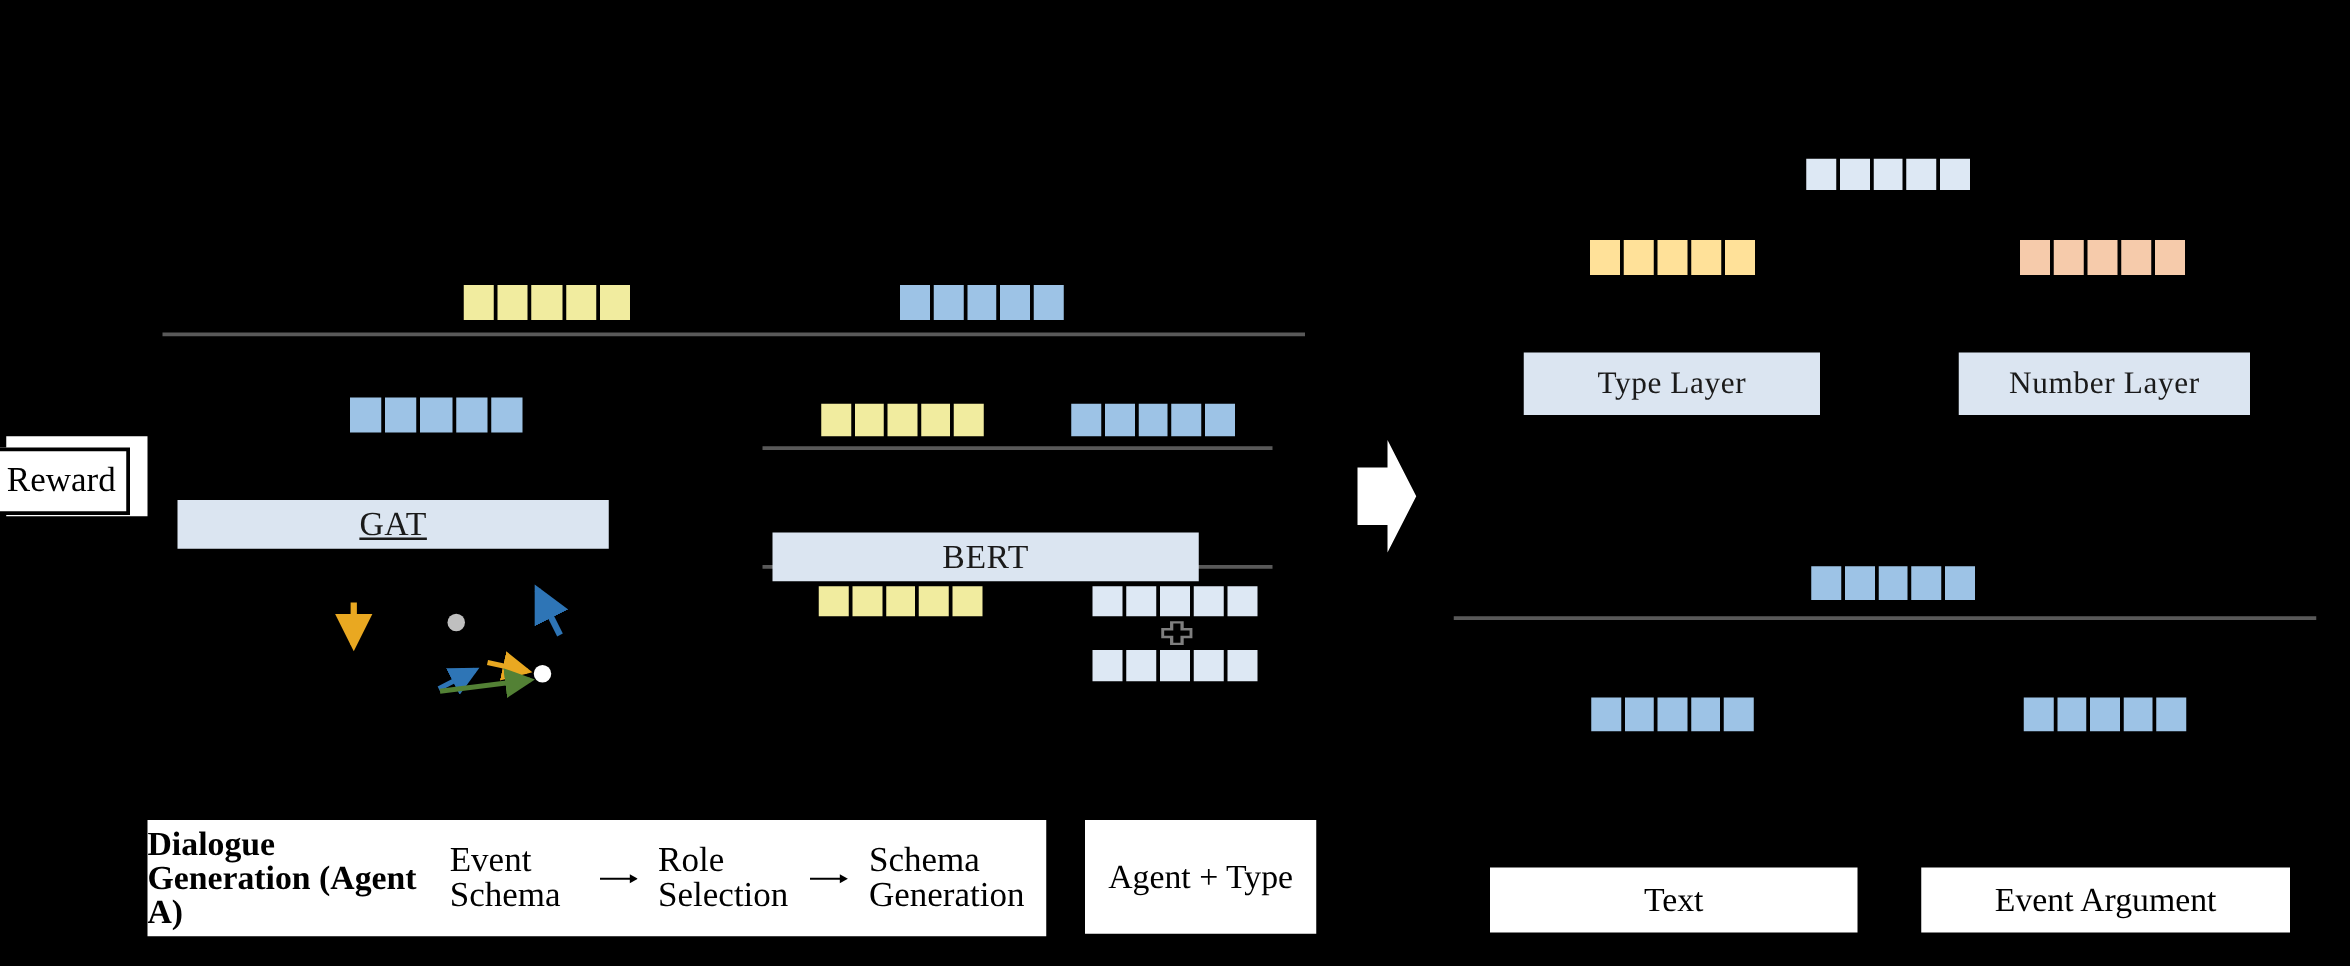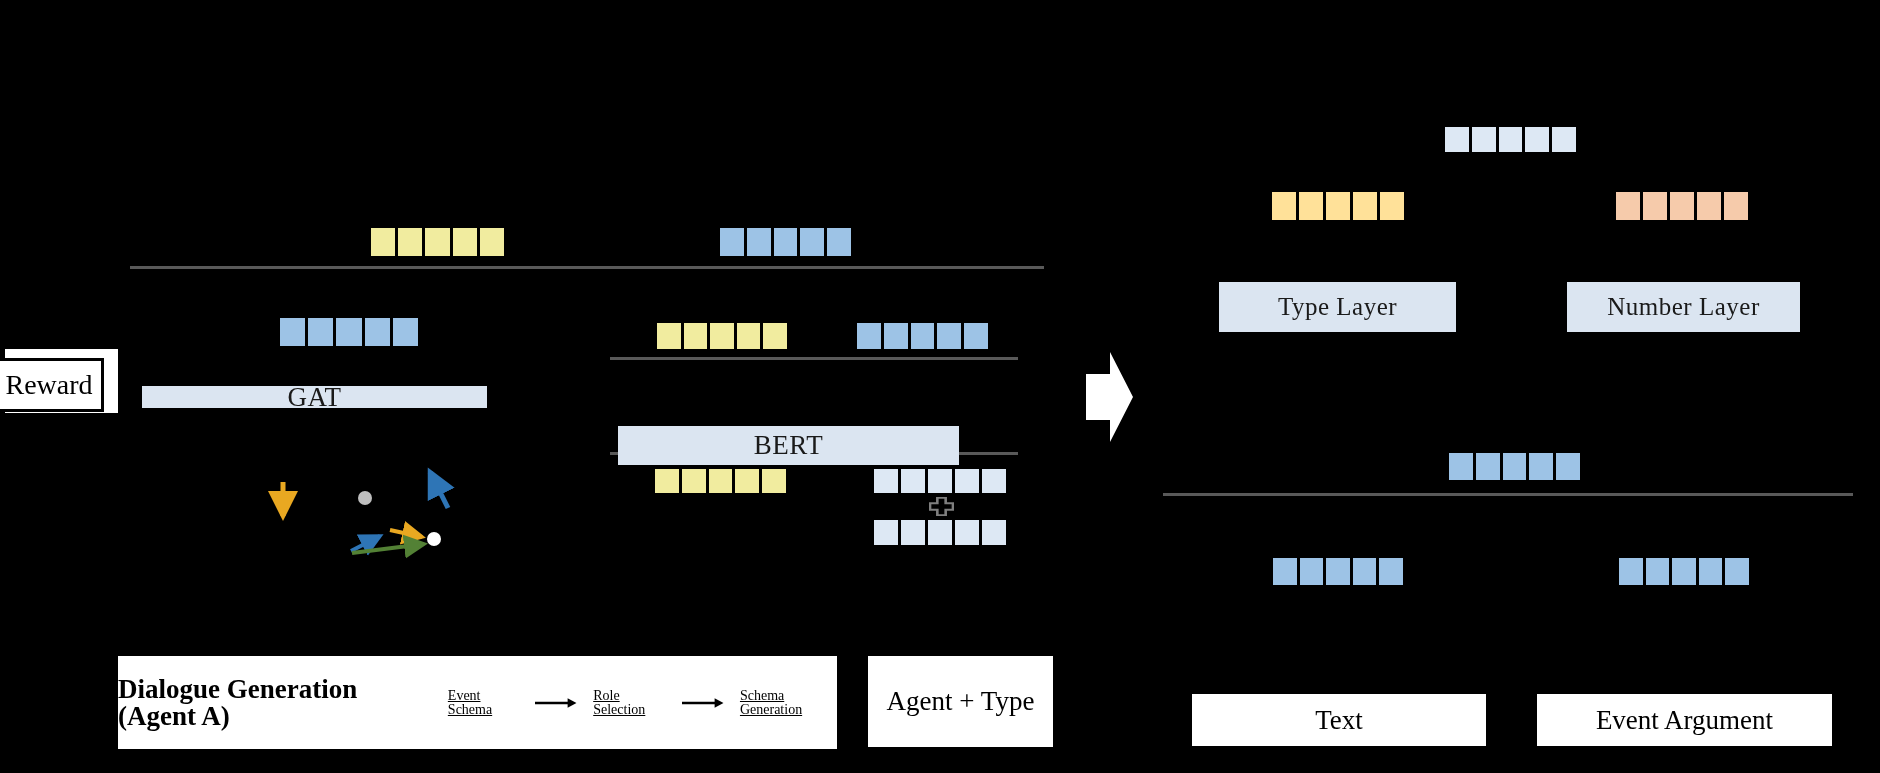--- a/index.html
+++ b/index.html
@@ -25,21 +25,21 @@
   .reward-box{
     position:absolute;left:-6px;top:358px;width:110px;height:54px;background:#fff;
     border:3px solid #000;box-sizing:border-box;
     display:flex;align-items:center;justify-content:center;font-size:28px;color:#000;
   }
   .dialogue-box{
     position:absolute;left:118px;top:656px;width:719px;height:93px;background:#fff;color:#000;
     display:flex;flex-direction:row;align-items:center;justify-content:center;gap:8px;
   }
   .dialogue-title{font-weight:bold;font-size:27px;line-height:1;}
-  .dialogue-steps{display:flex;align-items:center;gap:16px;font-size:14px;line-height:1;text-decoration:underline;}
+  .dialogue-steps{display:flex;align-items:center;gap:16px;font-size:28px;line-height:1;}
   .flow-arrow{display:block;}
   .stroke-black{stroke:#000;}
   .fill-black{fill:#000;}
   .graph-svg{position:absolute;left:268px;top:458px;}
   .plus-svg{position:absolute;left:929px;top:497px;}
   .big-arrow-svg{position:absolute;left:1080px;top:350px;}
 </style>
 </head>
 <body>
 
@@ -147,21 +147,21 @@
       <div class="sq" style="background: rgb(157, 195, 230);"></div>
       <div class="sq" style="background: rgb(157, 195, 230);"></div>
     </div>
   </div>
 
 <div class="reward-back"></div>
 <div class="reward-box">
   <span>Reward</span>
 </div>
 
-<div class="layer-box" style="left:142px;top:386px;width:345px;height:22px;">
+<div class="layer-box" style="left:142px;top:400px;width:345px;height:39px;text-decoration:underline;">
   <span>GAT</span>
 </div>
 <div class="layer-box" style="left:618px;top:426px;width:341px;height:39px;">
   <span>BERT</span>
 </div>
 
 <svg class="plus-svg" width="25" height="19" viewBox="0 0 24 24" preserveAspectRatio="none">
   <polygon points="8,1 16,1 16,8 23,8 23,16 16,16 16,23 8,23 8,16 1,16 1,8 8,8" fill="#000" stroke="var(--c-plus-gray,#7f7f7f)" stroke-width="2.5"></polygon>
 </svg>
 

